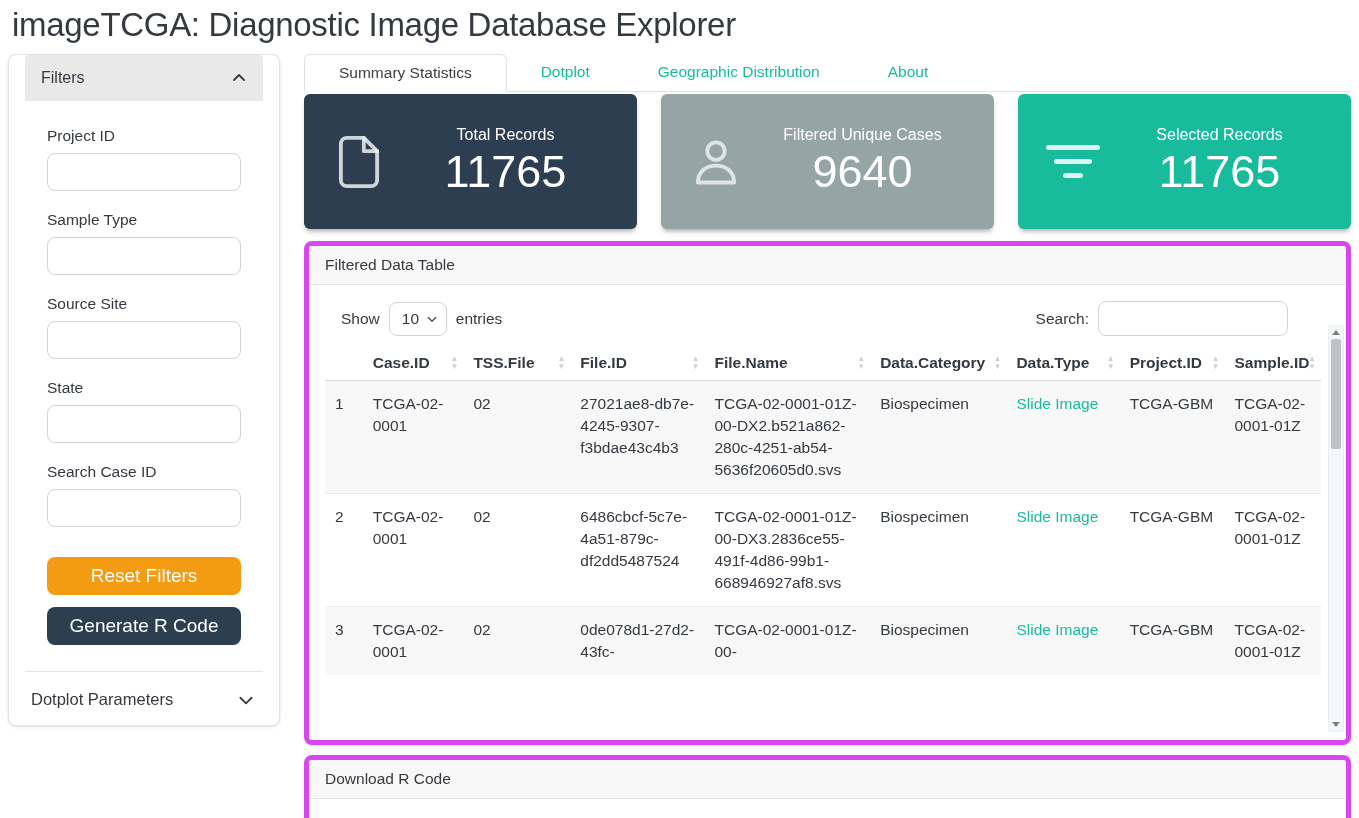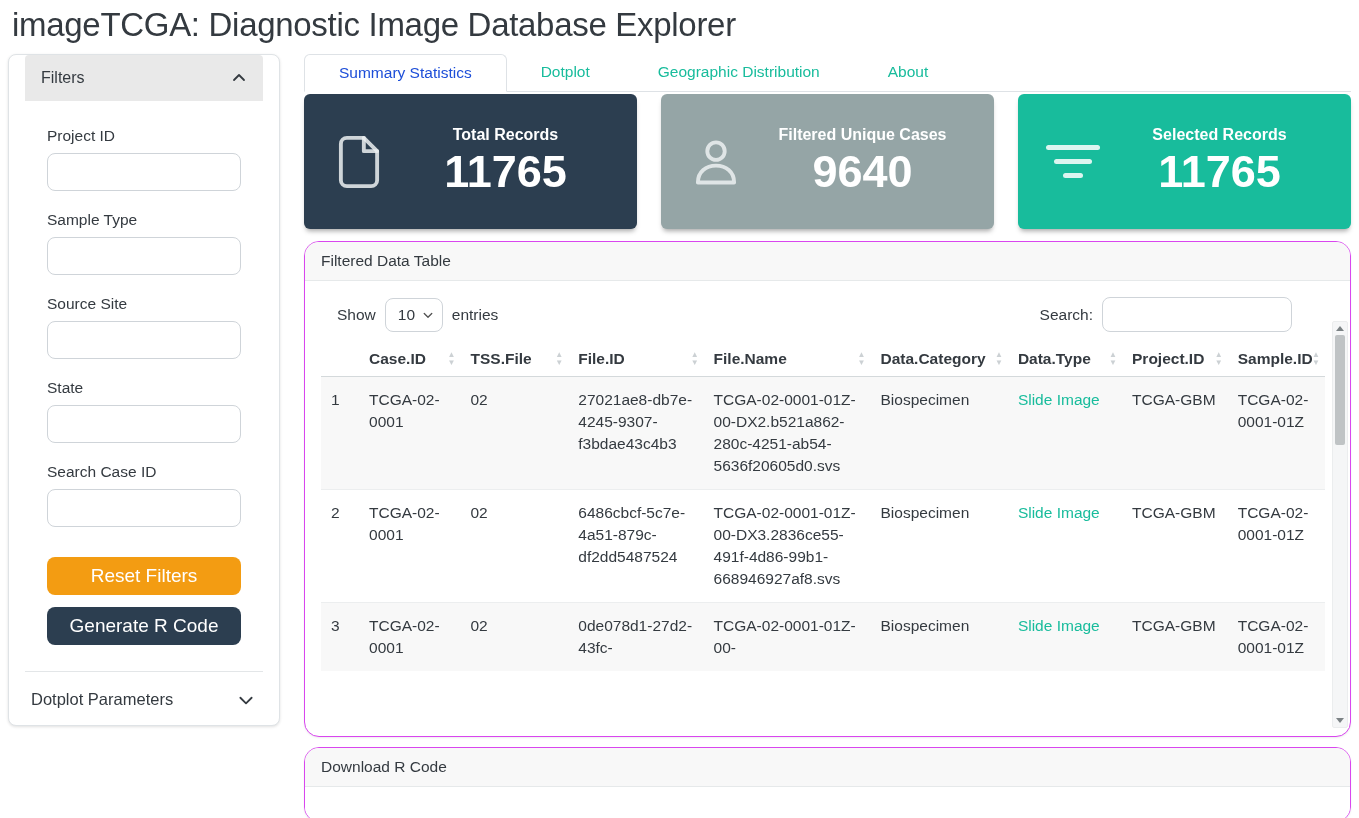--- a/index.html
+++ b/index.html
@@ -35,38 +35,38 @@
     border-top:1px solid #e3e6e8;background:#fff;padding:18px 8px 16px 6px;font-size:16.5px;
     display:flex;justify-content:space-between;align-items:center;cursor:pointer;
   }
   .chev{flex:none;display:block;}
 
   
   .main{flex:1;min-width:0;}
   .nav-tabs{display:flex;border-bottom:1px solid #dee2e6;}
   .tab{padding:9px 34px;font-size:15.5px;color:#18bc9c;cursor:pointer;white-space:nowrap;}
   .tab.active{
-    color:#1d4ed8;font-weight:500;background:#fff;border:1px solid #dee2e6;border-bottom:1px solid #fff;
+    color:#404040;font-weight:500;background:#fff;border:1px solid #dee2e6;border-bottom:1px solid #fff;
     border-radius:6px 6px 0 0;margin-bottom:-1px;
   }
   .value-boxes{display:flex;gap:24px;margin-top:2px;}
   .value-box{
     flex:1;height:135px;border-radius:6px;color:#fff;display:flex;align-items:center;
-    padding:0 26px;box-sizing:border-box;box-shadow:0 4px 5px -2px rgba(0,0,0,.35);font-weight:bold;
+    padding:0 26px;box-sizing:border-box;box-shadow:0 4px 5px -2px rgba(0,0,0,.35);
   }
   .vb-icon{flex:none;width:70px;color:rgba(236,240,241,.85);display:flex;align-items:center;}
   .vb-text{flex:1;text-align:center;}
   .vb-label{font-size:16px;margin-bottom:2px;}
   .vb-value{font-size:45px;line-height:1.15;}
   .filter-lines{display:flex;flex-direction:column;gap:9px;align-items:center;width:58px;}
   .filter-lines div{height:5px;border-radius:3px;background:rgba(255,255,255,.85);}
   .fl1{width:54px;}.fl2{width:38px;}.fl3{width:20px;}
 
   .card{
-    border:1px solid #d946ef;border-radius:15px;background:#fff;box-shadow:0 1px 2px rgba(0,0,0,.07);
+    border:5px solid #d946ef;border-radius:8px;background:#fff;box-shadow:0 1px 2px rgba(0,0,0,.07);
     margin-top:12px;position:relative;overflow:hidden;
   }
   .card-header{
     background:#f8f8f8;border-bottom:1px solid #e6e9ea;padding:10px 16px;font-size:15.5px;color:#343a40;
   }
   .table-card-body{padding:12px 16px;position:relative;}
   .dt-controls{display:flex;justify-content:space-between;align-items:center;margin:4px 16px 10px;}
   .dt-length{display:flex;align-items:center;gap:9px;font-size:15.5px;}
   .select-wrap{position:relative;display:inline-block;}
   .dt-select{

